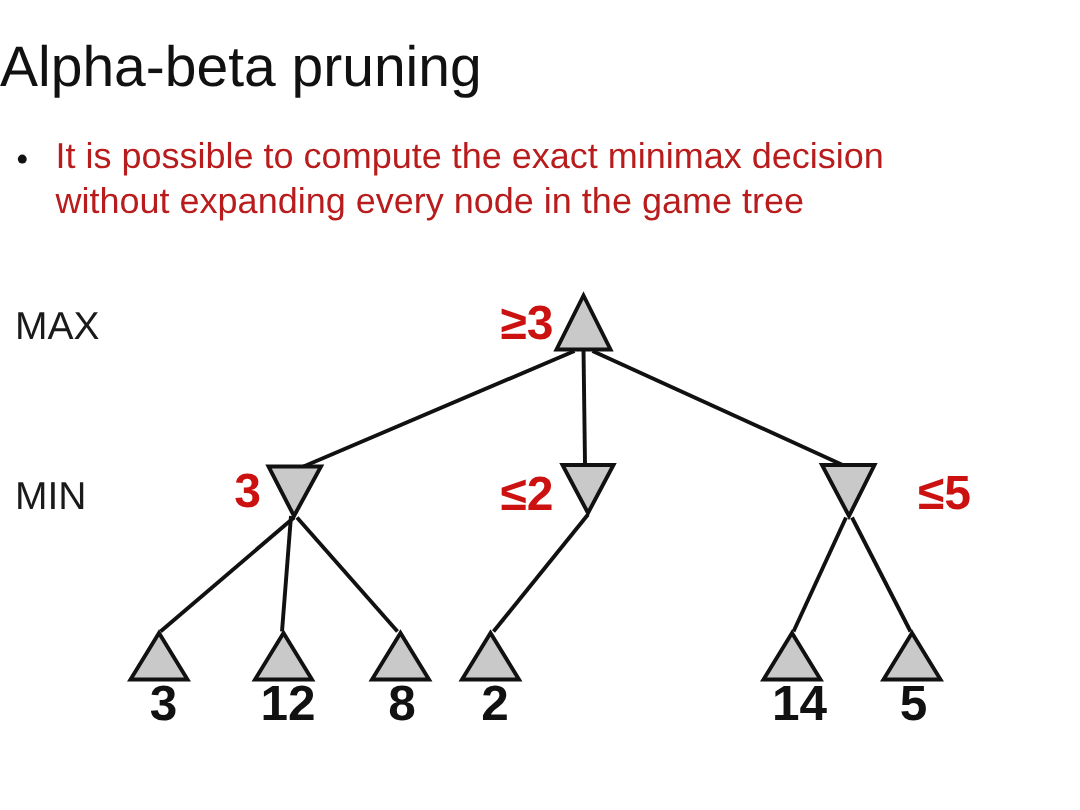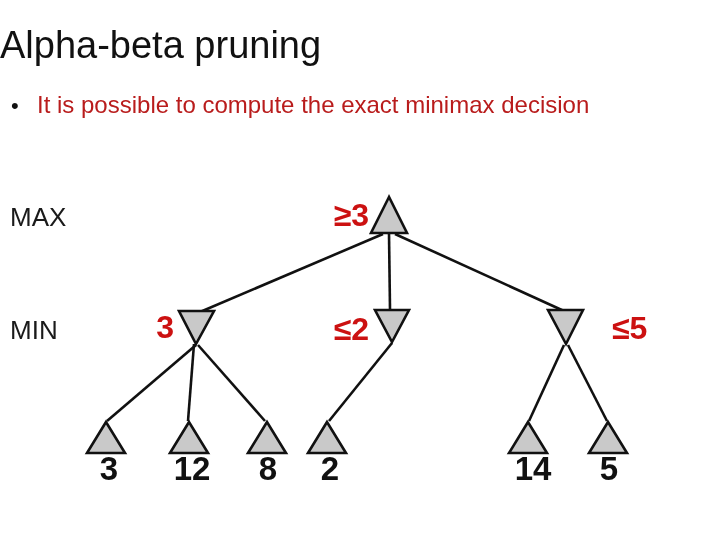--- a/index.html
+++ b/index.html
@@ -58,20 +58,21 @@
   }
 </style>
 </head>
 <body>
 
 <div class="slide-title">Alpha-beta pruning</div>
 
 <div class="bullet-marker">•</div>
 <div class="bullet-text">
   <span>It is possible to compute the exact minimax decision</span>
+  <span>without expanding every node in the game tree</span>
 </div>
 
 <svg class="tree" viewBox="0 0 720 540">
 
   <line class="edge" x1="383" y1="234" x2="200" y2="312"></line>
   <line class="edge" x1="389" y1="233" x2="390" y2="309"></line>
   <line class="edge" x1="395" y1="234" x2="564" y2="311"></line>
 
   <line class="edge" x1="196" y1="345" x2="107" y2="421"></line>
   <line class="edge" x1="194" y1="344" x2="188" y2="421"></line>

